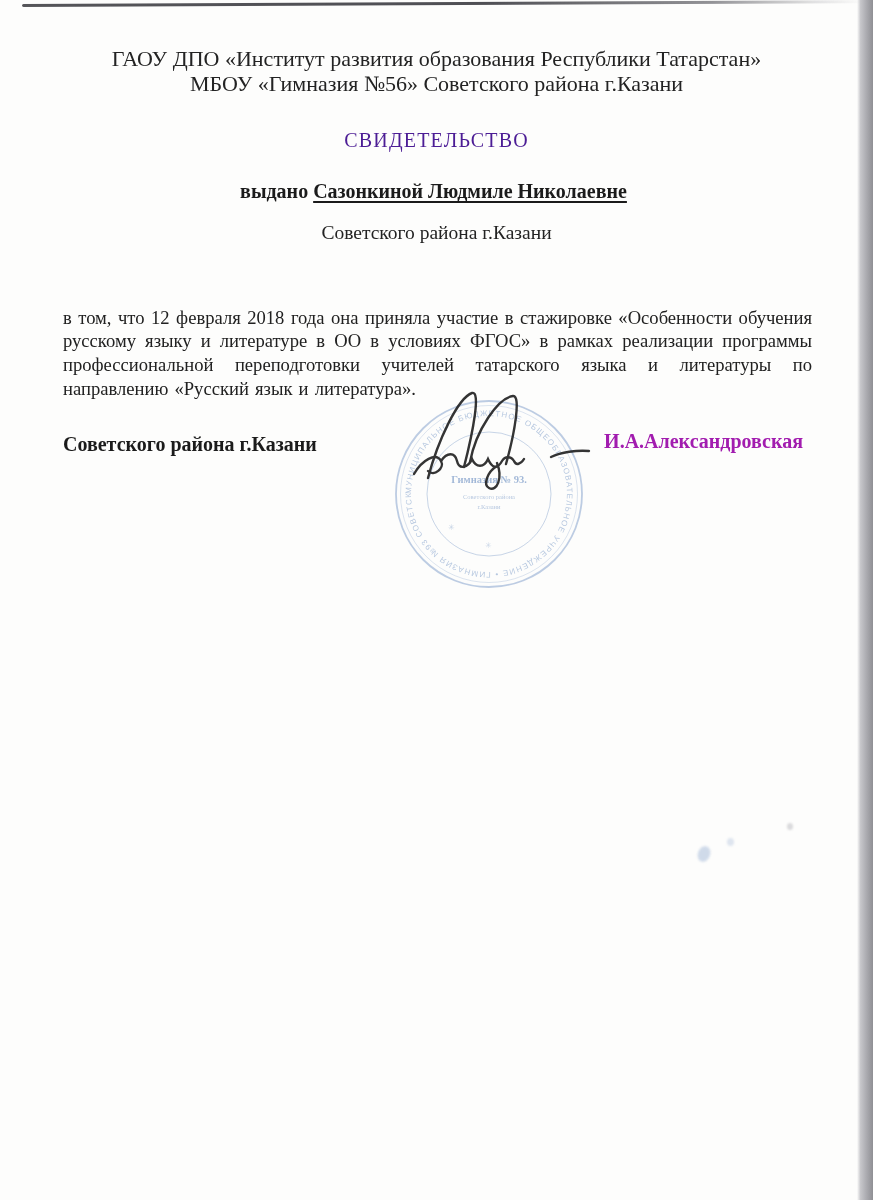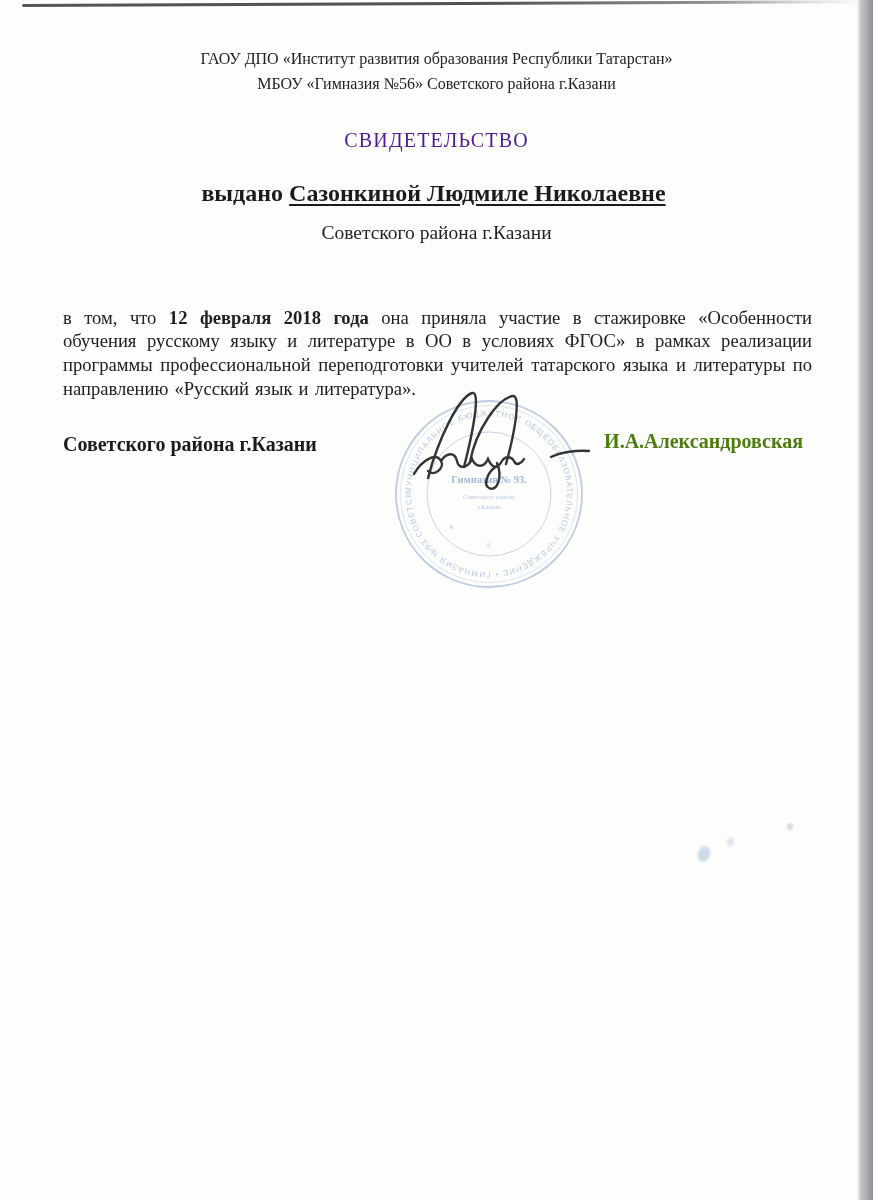--- a/index.html
+++ b/index.html
@@ -38,53 +38,53 @@
   .smudge-blue-1 { left: 698px; top: 846px; width: 12px; height: 16px;
     background: rgba(100,135,190,.30); filter: blur(1.3px); transform: rotate(20deg); }
   .smudge-blue-2 { left: 727px; top: 838px; width: 7px; height: 8px;
     background: rgba(100,135,190,.20); filter: blur(1.3px); }
   .speck-gray-1 { left: 787px; top: 823px; width: 6px; height: 7px;
     background: rgba(130,130,140,.28); filter: blur(1px); }
 
   
   .org-header {
     position: absolute; left: 0; top: 46px; width: 873px;
-    text-align: center; font-size: 16px; line-height: 25px; color: #232323;
+    text-align: center; font-size: 22px; line-height: 25px; color: #232323;
   }
   .doc-title {
     position: absolute; left: 0; top: 129px; width: 873px;
     text-align: center; font-size: 20px; letter-spacing: 1.2px; color: #4c1d95;
   }
   .issued-line {
     position: absolute; left: 0; top: 180px; width: 867px;
-    text-align: center; font-size: 24px; font-weight: bold; color: #1b1b1b;
+    text-align: center; font-size: 20px; font-weight: bold; color: #1b1b1b;
   }
   .issued-line .recipient-name {
     text-decoration: underline;
     text-decoration-thickness: 1.6px;
     text-underline-offset: 3px;
   }
   .recipient-block {
     position: absolute; left: 0; top: 220px; width: 873px;
     text-align: center; font-size: 19.5px; line-height: 25px; color: #232323;
   }
   .body-paragraph {
     position: absolute; left: 63px; top: 287px; width: 749px;
     font-size: 18.6px; line-height: 23.8px;
     text-align: justify; color: #212121;
     word-spacing: 1.5px;
   }
-  .body-paragraph .bold-date { font-weight: bold; }
+  .body-paragraph .bold-date { font-weight: normal; }
   .signature-position {
     position: absolute; left: 63px; top: 432px; width: 340px;
     font-size: 20px; font-weight: bold; line-height: 24.5px; color: #1b1b1b;
   }
   .signer-name {
     position: absolute; right: 70px; top: 430px;
-    font-size: 20px; font-weight: bold; color: #4d7c0f;
+    font-size: 20px; font-weight: bold; color: #a21caf;
   }
 
   
   .stamp-svg { position: absolute; left: 381px; top: 386px; }
   .signature-svg { position: absolute; left: 380px; top: 378px; }
 </style>
 </head>
 <body>
 
 <div class="page">

